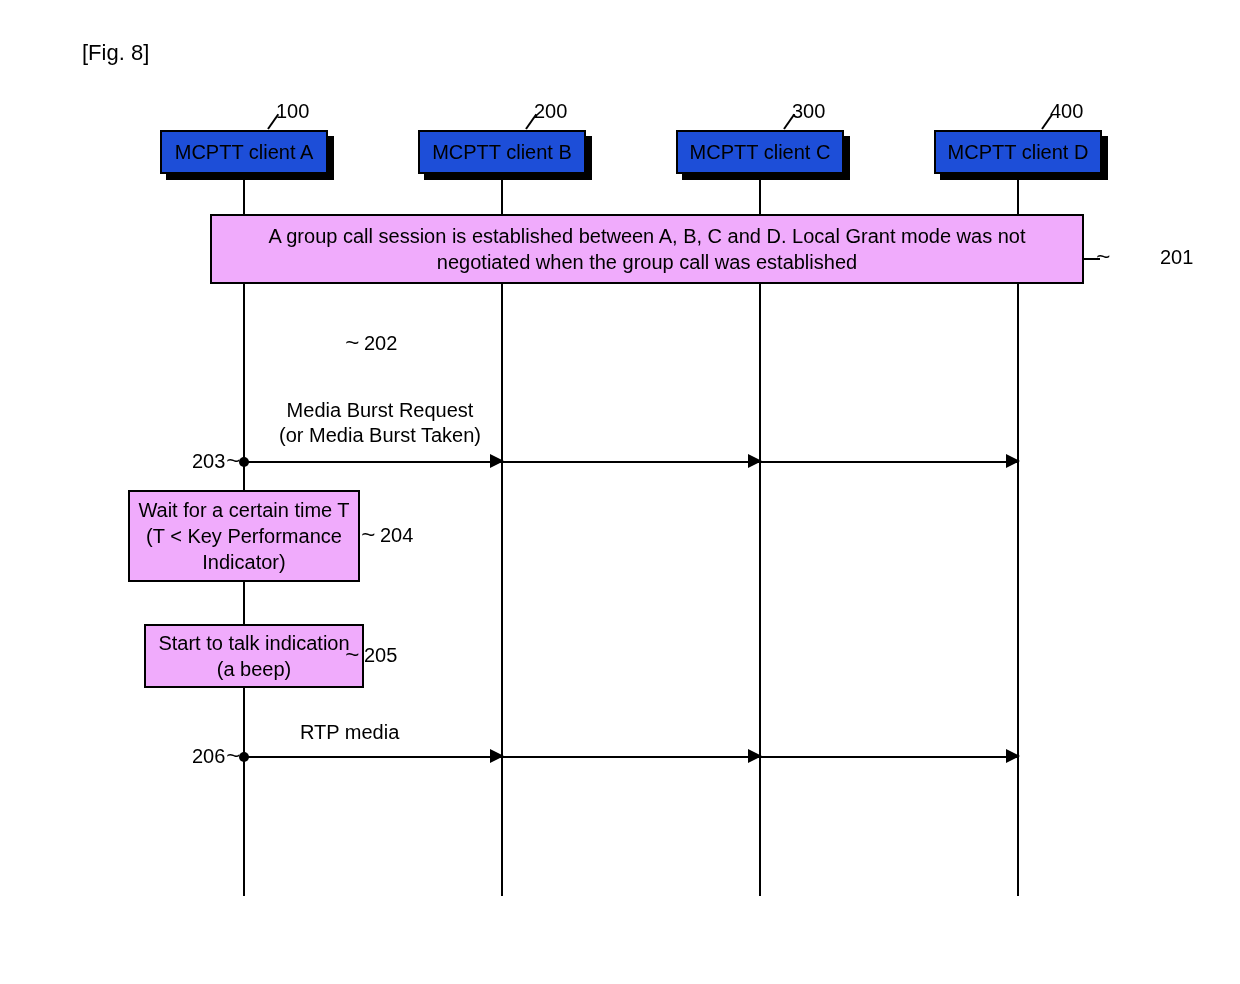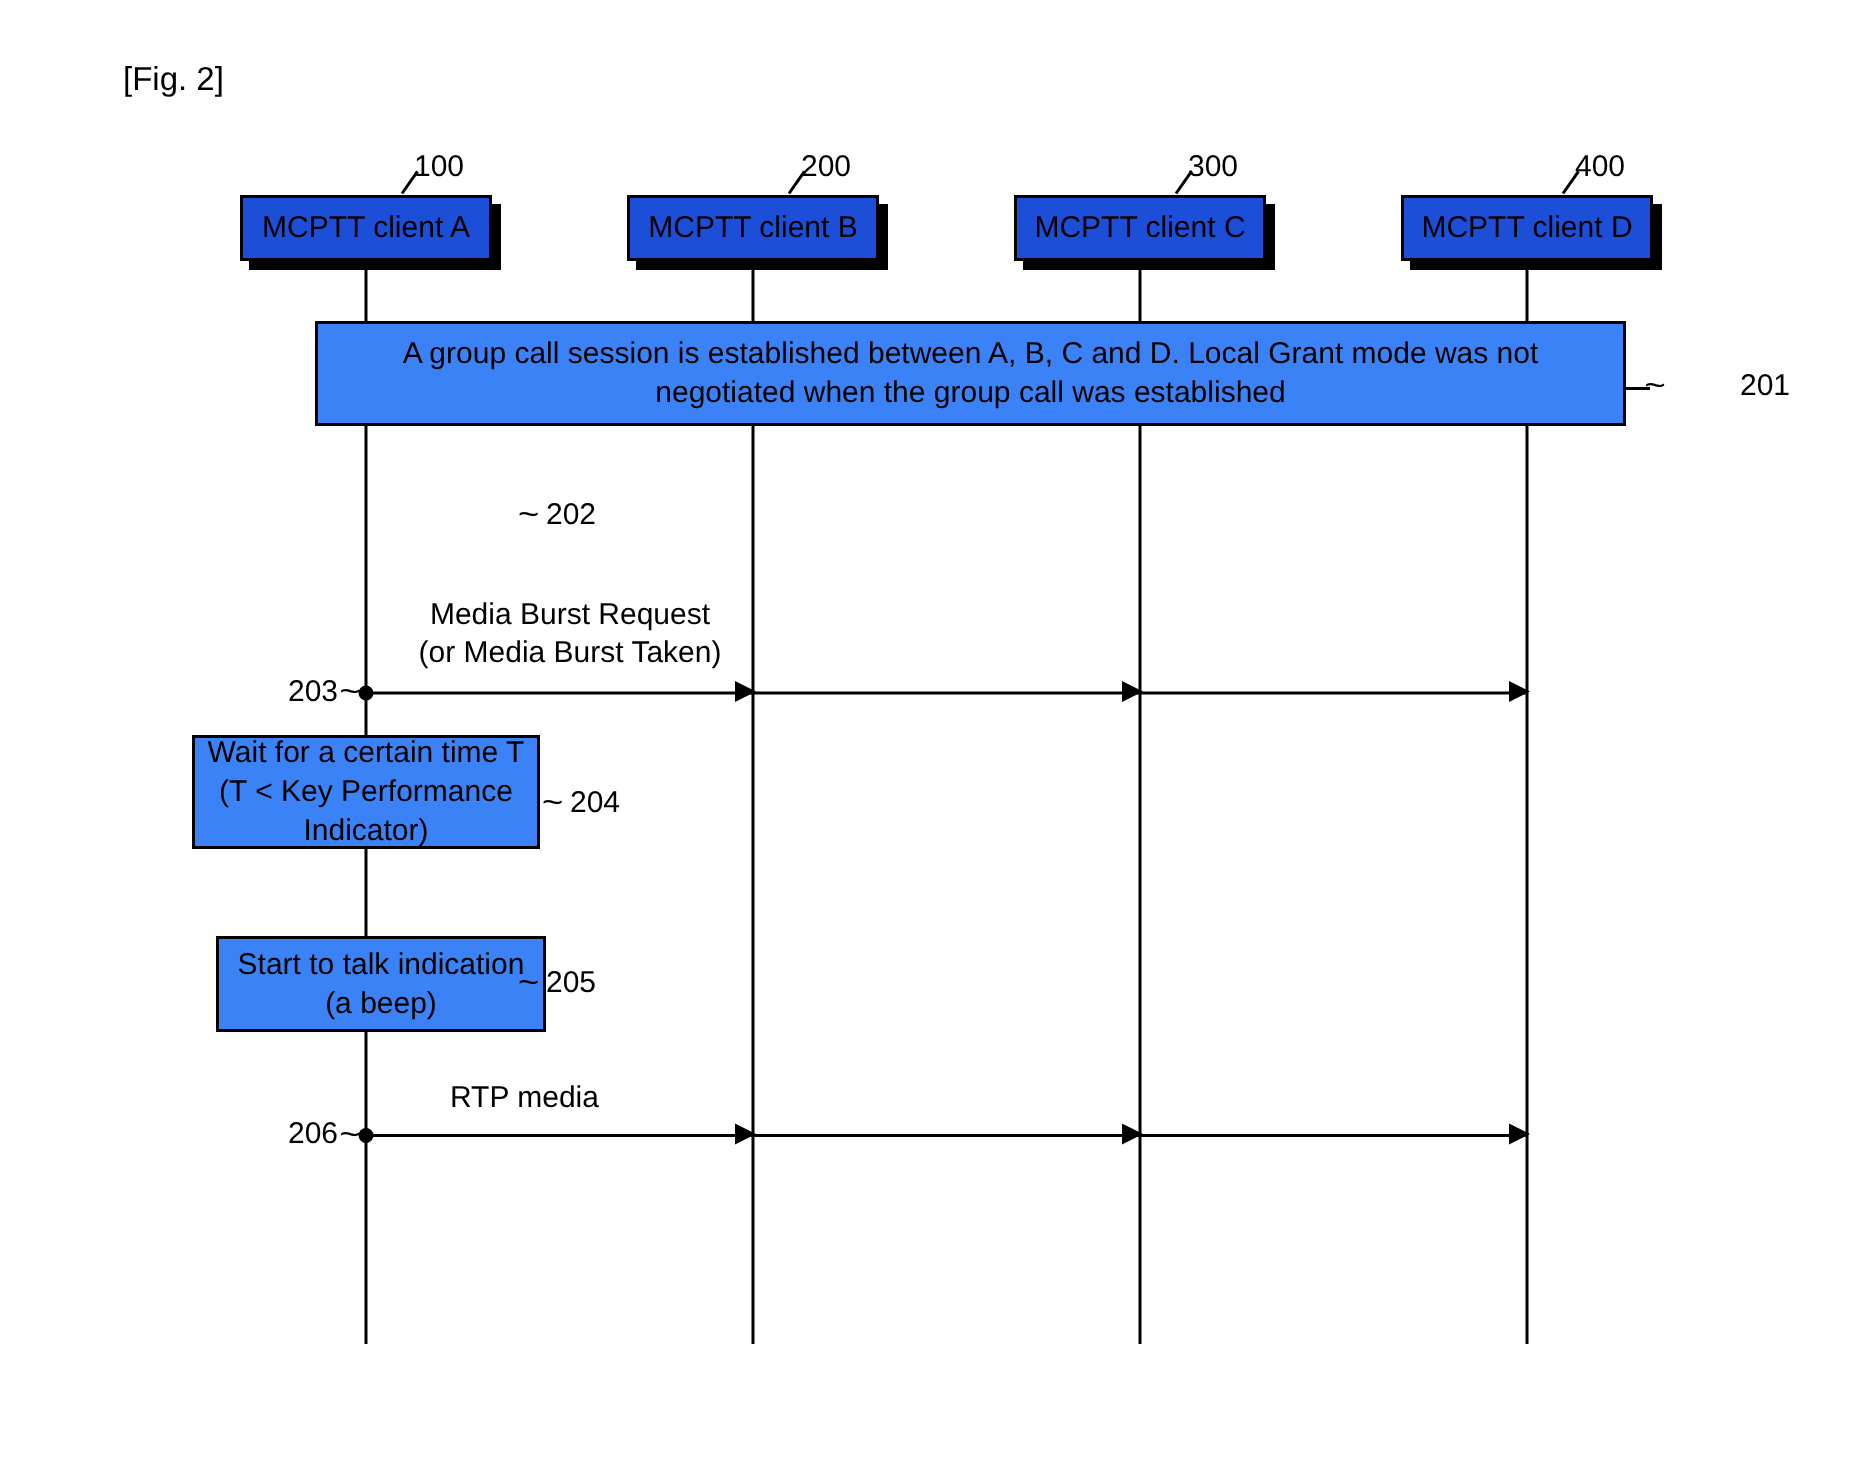--- a/index.html
+++ b/index.html
@@ -50,21 +50,21 @@
     transform-origin: left center;
   }
   .v-line {
     position: absolute;
     width: 0;
     border-left: 2px solid #000;
   }
   .note-box {
     position: absolute;
     border: 2px solid #000;
-    background: #3b82f6;
+    background: #f0abfc;
     box-sizing: border-box;
     text-align: center;
     display: flex;
     align-items: center;
     justify-content: center;
     font-size: 20px;
     line-height: 1.3;
     padding: 6px 8px;
   }
   .msg-label {
@@ -95,21 +95,21 @@
     position: absolute;
     font-size: 22px;
     transform: scaleX(1.1);
   }
 </style>
 </head>
 <body>
 
 <div class="canvas">
 
-  <div class="fig-label">[Fig. 2]</div>
+  <div class="fig-label">[Fig. 8]</div>
 
   <div class="p-wrapper" style="left:160px; top:130px;">
     <div class="shadow"></div>
     <div class="face">MCPTT client A</div>
   </div>
   <div class="ref-num" style="left:276px; top:100px;">100</div>
   <div class="lead" style="left:268px; top:128px; width:18px; transform:rotate(-55deg);"></div>
 
   <div class="p-wrapper" style="left:418px; top:130px;">
     <div class="shadow"></div>
@@ -152,21 +152,21 @@
     <span>(or Media Burst Taken)</span>
   </div>
   <div class="dot" style="left:239px; top:457px;"></div>
   <div class="h-line" style="left:244px; top:461px; width:773px;"></div>
   <div class="arrow-r" style="left:490px; top:454px;"></div>
   <div class="arrow-r" style="left:748px; top:454px;"></div>
   <div class="arrow-r" style="left:1006px; top:454px;"></div>
   <div class="ref-num" style="left:192px; top:450px;">203</div>
   <div class="tilde" style="left:227px; top:448px;">~</div>
 
-  <div class="note-box" style="left:128px; top:490px; width:232px; height:76px;">
+  <div class="note-box" style="left:128px; top:490px; width:232px; height:92px;">
     <span>Wait for a certain time T (T &lt; Key Performance Indicator)</span>
   </div>
   <div class="tilde" style="left:362px; top:522px;">~</div>
   <div class="ref-num" style="left:380px; top:524px;">204</div>
 
   <div class="note-box" style="left:144px; top:624px; width:220px; height:64px;">
     <span>Start to talk indication (a beep)</span>
   </div>
   <div class="tilde" style="left:346px; top:642px;">~</div>
   <div class="ref-num" style="left:364px; top:644px;">205</div>

